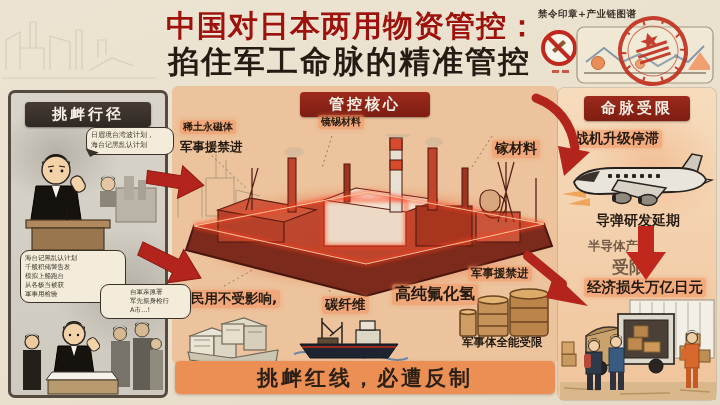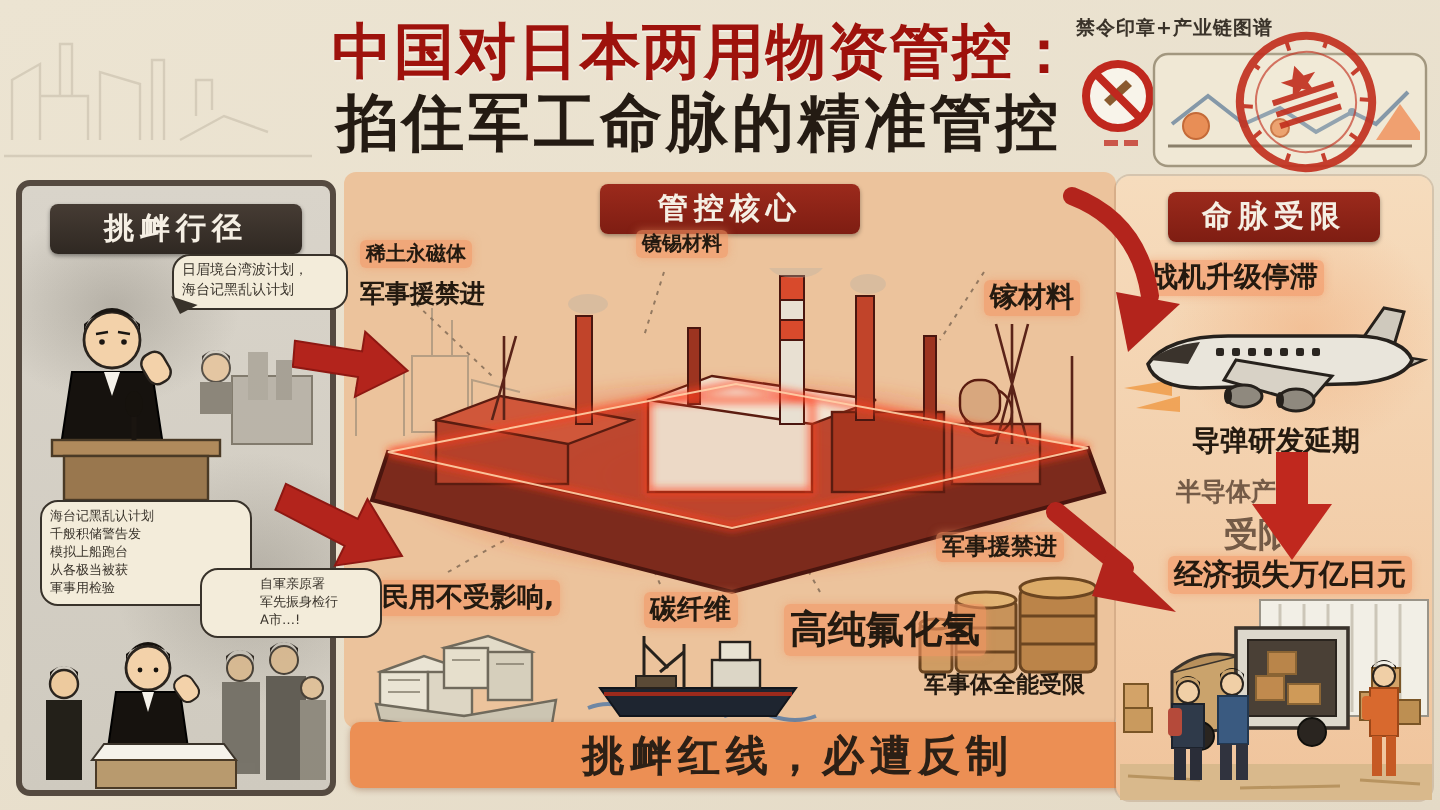--- a/index.html
+++ b/index.html
@@ -54,21 +54,20 @@
   }
   .bubble:after{content:"";position:absolute;width:0;height:0;border:7px solid transparent;}
   .bubble-a:after{left:-4px;bottom:-10px;border-top-color:#38322a;transform:rotate(18deg);}
   .bottom-banner{
     left:175px;top:361px;width:380px;height:33px;
     background:linear-gradient(180deg,#f2a express068,#e87e42);
     background-color:#ec8f54;border-radius:5px;
     display:flex;align-items:center;justify-content:center;
     font-size:21px;font-weight:bold;color:#2c2016;letter-spacing:3px;
     box-shadow:0 1px 3px rgba(120,60,30,.35);
-    padding-left:34px;
   }
   .semi-faded{opacity:.75;}
 </style>
 </head>
 <body>
 
 <div id="stage">
 
   <svg class="abs" style="left:0;top:0;opacity:.22;" width="160" height="86" viewBox="0 0 160 86">
     <g stroke="#8a7f6a" stroke-width="1.2" fill="none">
@@ -268,21 +267,21 @@
       <ellipse cx="35" cy="18" rx="15" ry="4" fill="#e2b575"></ellipse>
       <line x1="20" y1="32" x2="50" y2="32"></line>
         <line x1="20" y1="44" x2="50" y2="44"></line>
       <rect x="2" y="30" width="16" height="24" rx="2" fill="#cf9d64"></rect>
       <ellipse cx="10" cy="30" rx="8" ry="2.5" fill="#e6bc7e"></ellipse>
     </g>
   </svg>
 
   <div class="abs lbl hl" style="left:188px;top:290px;font-size:13.5px;">民用不受影响,</div>
   <div class="abs lbl hl" style="left:322px;top:296px;font-size:13.5px;">碳纤维</div>
-  <div class="abs lbl hl" style="left:392px;top:302px;font-size:19px;">高纯氟化氢</div>
+  <div class="abs lbl hl" style="left:392px;top:284px;font-size:16px;">高纯氟化氢</div>
   <div class="abs lbl hl" style="left:468px;top:266px;font-size:11.5px;">军事援禁进</div>
   <div class="abs lbl" style="left:462px;top:335px;font-size:11.5px;">军事体全能受限</div>
 
   <div class="abs bottom-banner">
     <span>挑衅红线，必遭反制</span>
   </div>
 
   <div class="abs left-panel">
     <div class="panel-band band-dark" style="margin:9px 14px 0 14px;">
       <span>挑衅行径</span>

